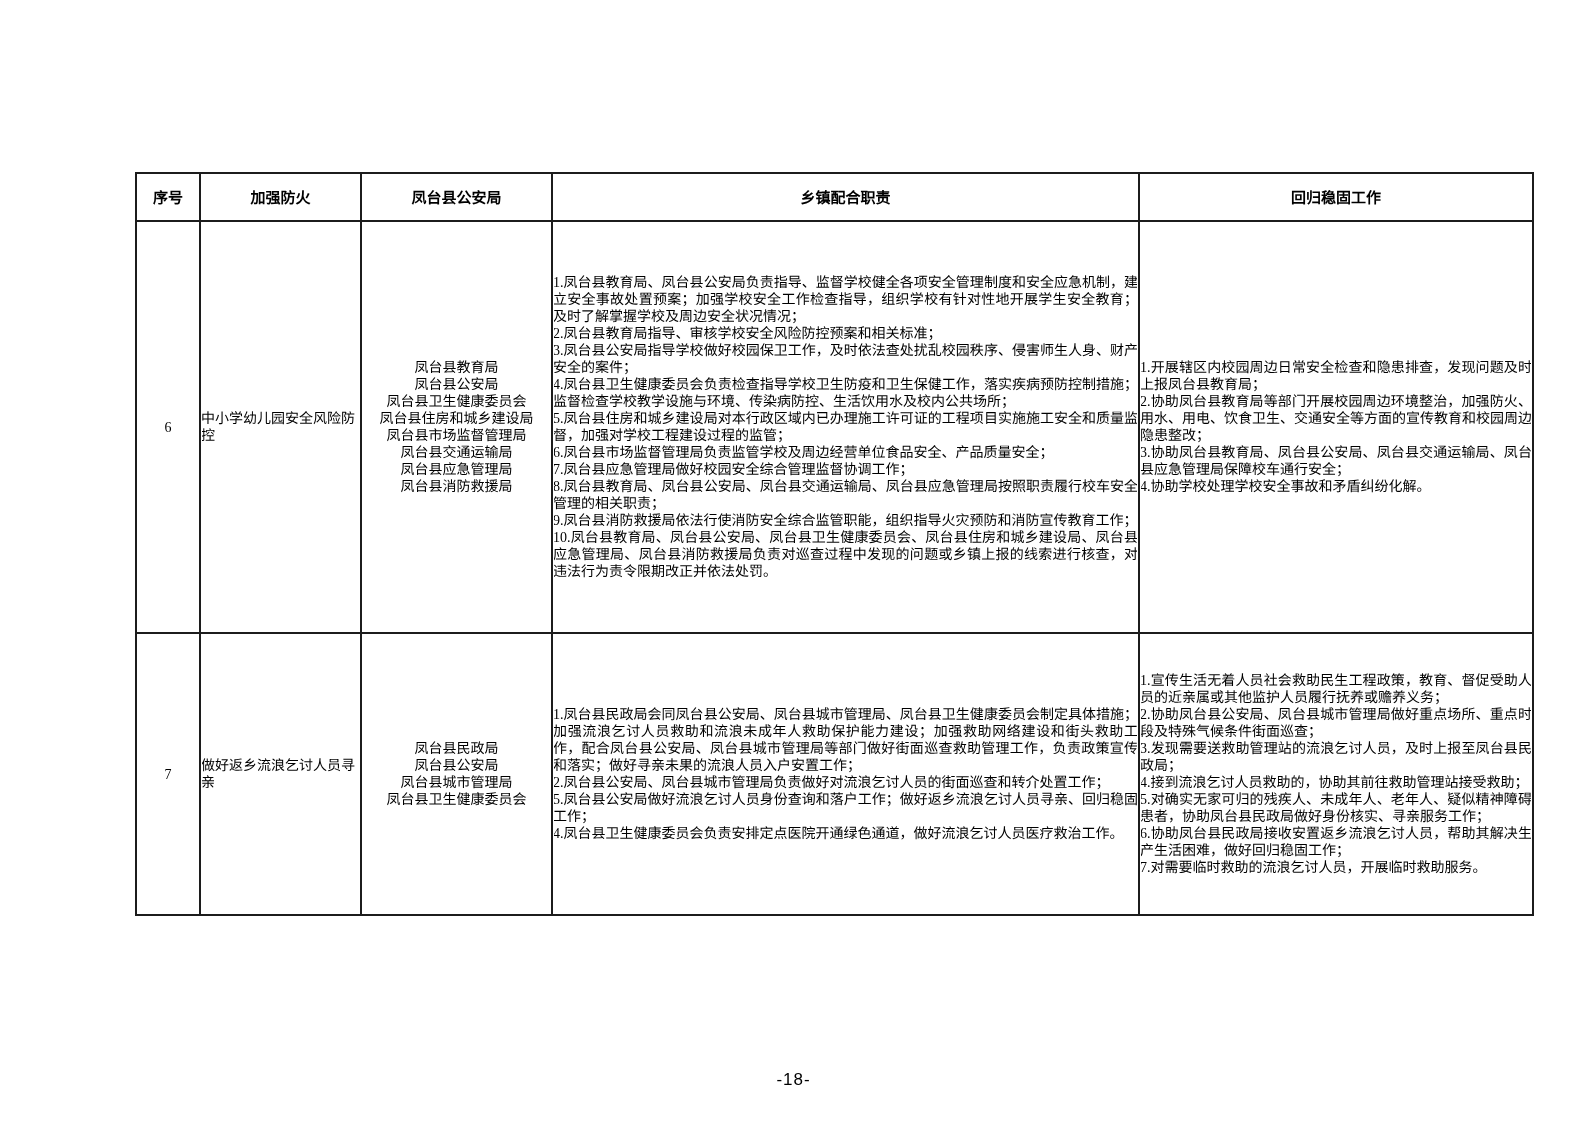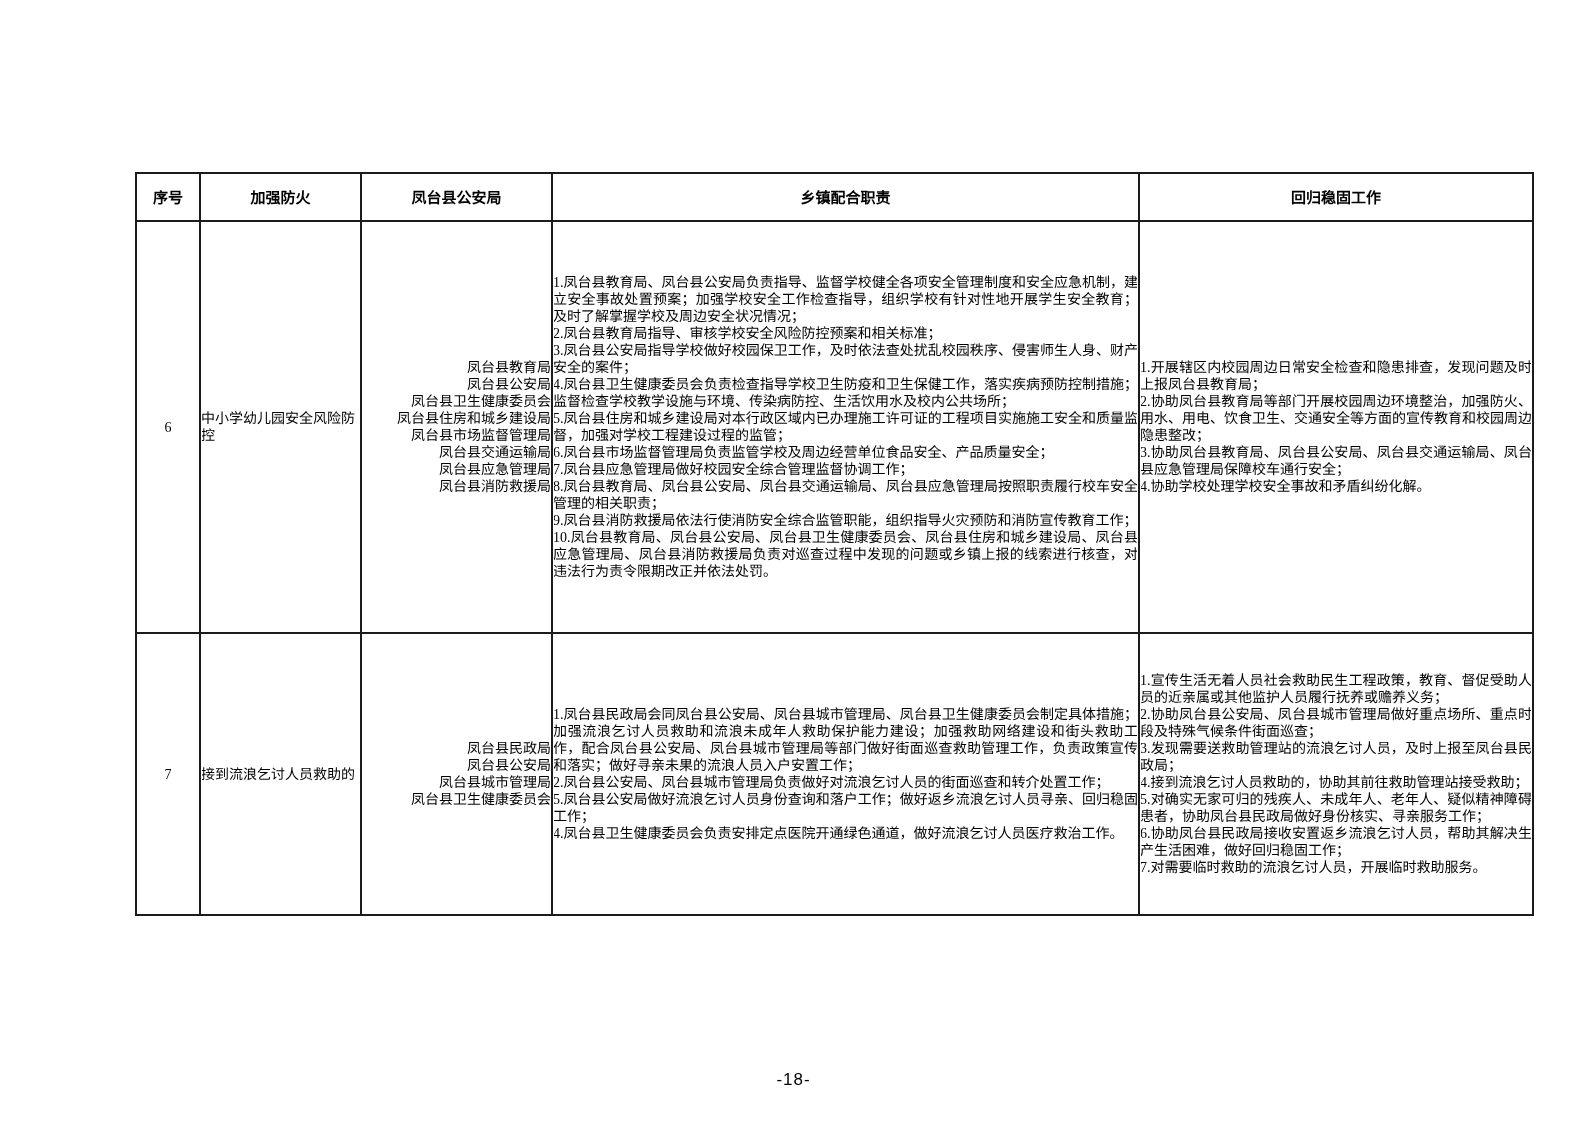--- a/index.html
+++ b/index.html
@@ -60,21 +60,21 @@
   tr.row-7 td { height: 280px; }
   td.cell-index { text-align: center; }
   td.cell-name {
     text-align: left;
     padding: 0 6px;
     white-space: normal;
     line-height: 19px;
     border-radius: 25px;
   }
   td.cell-depts {
-    text-align: right;
+    text-align: center;
     padding: 0 8px;
     white-space: pre-line;
     line-height: 19px;
   }
   td.cell-duty {
     text-align: justify;
     padding: 0 5px;
     white-space: pre-line;
     border-radius: 25px;
   }
@@ -134,21 +134,21 @@
 8.凤台县教育局、凤台县公安局、凤台县交通运输局、凤台县应急管理局按照职责履行校车安全管理的相关职责；
 9.凤台县消防救援局依法行使消防安全综合监管职能，组织指导火灾预防和消防宣传教育工作；
 10.凤台县教育局、凤台县公安局、凤台县卫生健康委员会、凤台县住房和城乡建设局、凤台县应急管理局、凤台县消防救援局负责对巡查过程中发现的问题或乡镇上报的线索进行核查，对违法行为责令限期改正并依法处罚。</td>
         <td class="cell-duty">1.开展辖区内校园周边日常安全检查和隐患排查，发现问题及时上报凤台县教育局；
 2.协助凤台县教育局等部门开展校园周边环境整治，加强防火、用水、用电、饮食卫生、交通安全等方面的宣传教育和校园周边隐患整改；
 3.协助凤台县教育局、凤台县公安局、凤台县交通运输局、凤台县应急管理局保障校车通行安全；
 4.协助学校处理学校安全事故和矛盾纠纷化解。</td>
       </tr>
       <tr class="row-7">
         <td class="cell-index">7</td>
-        <td class="cell-name">接到流浪乞讨人员救助的</td>
+        <td class="cell-name">做好返乡流浪乞讨人员寻亲</td>
         <td class="cell-depts">凤台县民政局
 凤台县公安局
 凤台县城市管理局
 凤台县卫生健康委员会</td>
         <td class="cell-duty">1.凤台县民政局会同凤台县公安局、凤台县城市管理局、凤台县卫生健康委员会制定具体措施；加强流浪乞讨人员救助和流浪未成年人救助保护能力建设；加强救助网络建设和街头救助工作，配合凤台县公安局、凤台县城市管理局等部门做好街面巡查救助管理工作，负责政策宣传和落实；做好寻亲未果的流浪人员入户安置工作；
 2.凤台县公安局、凤台县城市管理局负责做好对流浪乞讨人员的街面巡查和转介处置工作；
 5.凤台县公安局做好流浪乞讨人员身份查询和落户工作；做好返乡流浪乞讨人员寻亲、回归稳固工作；
 4.凤台县卫生健康委员会负责安排定点医院开通绿色通道，做好流浪乞讨人员医疗救治工作。</td>
         <td class="cell-duty">1.宣传生活无着人员社会救助民生工程政策，教育、督促受助人员的近亲属或其他监护人员履行抚养或赡养义务；
 2.协助凤台县公安局、凤台县城市管理局做好重点场所、重点时段及特殊气候条件街面巡查；

